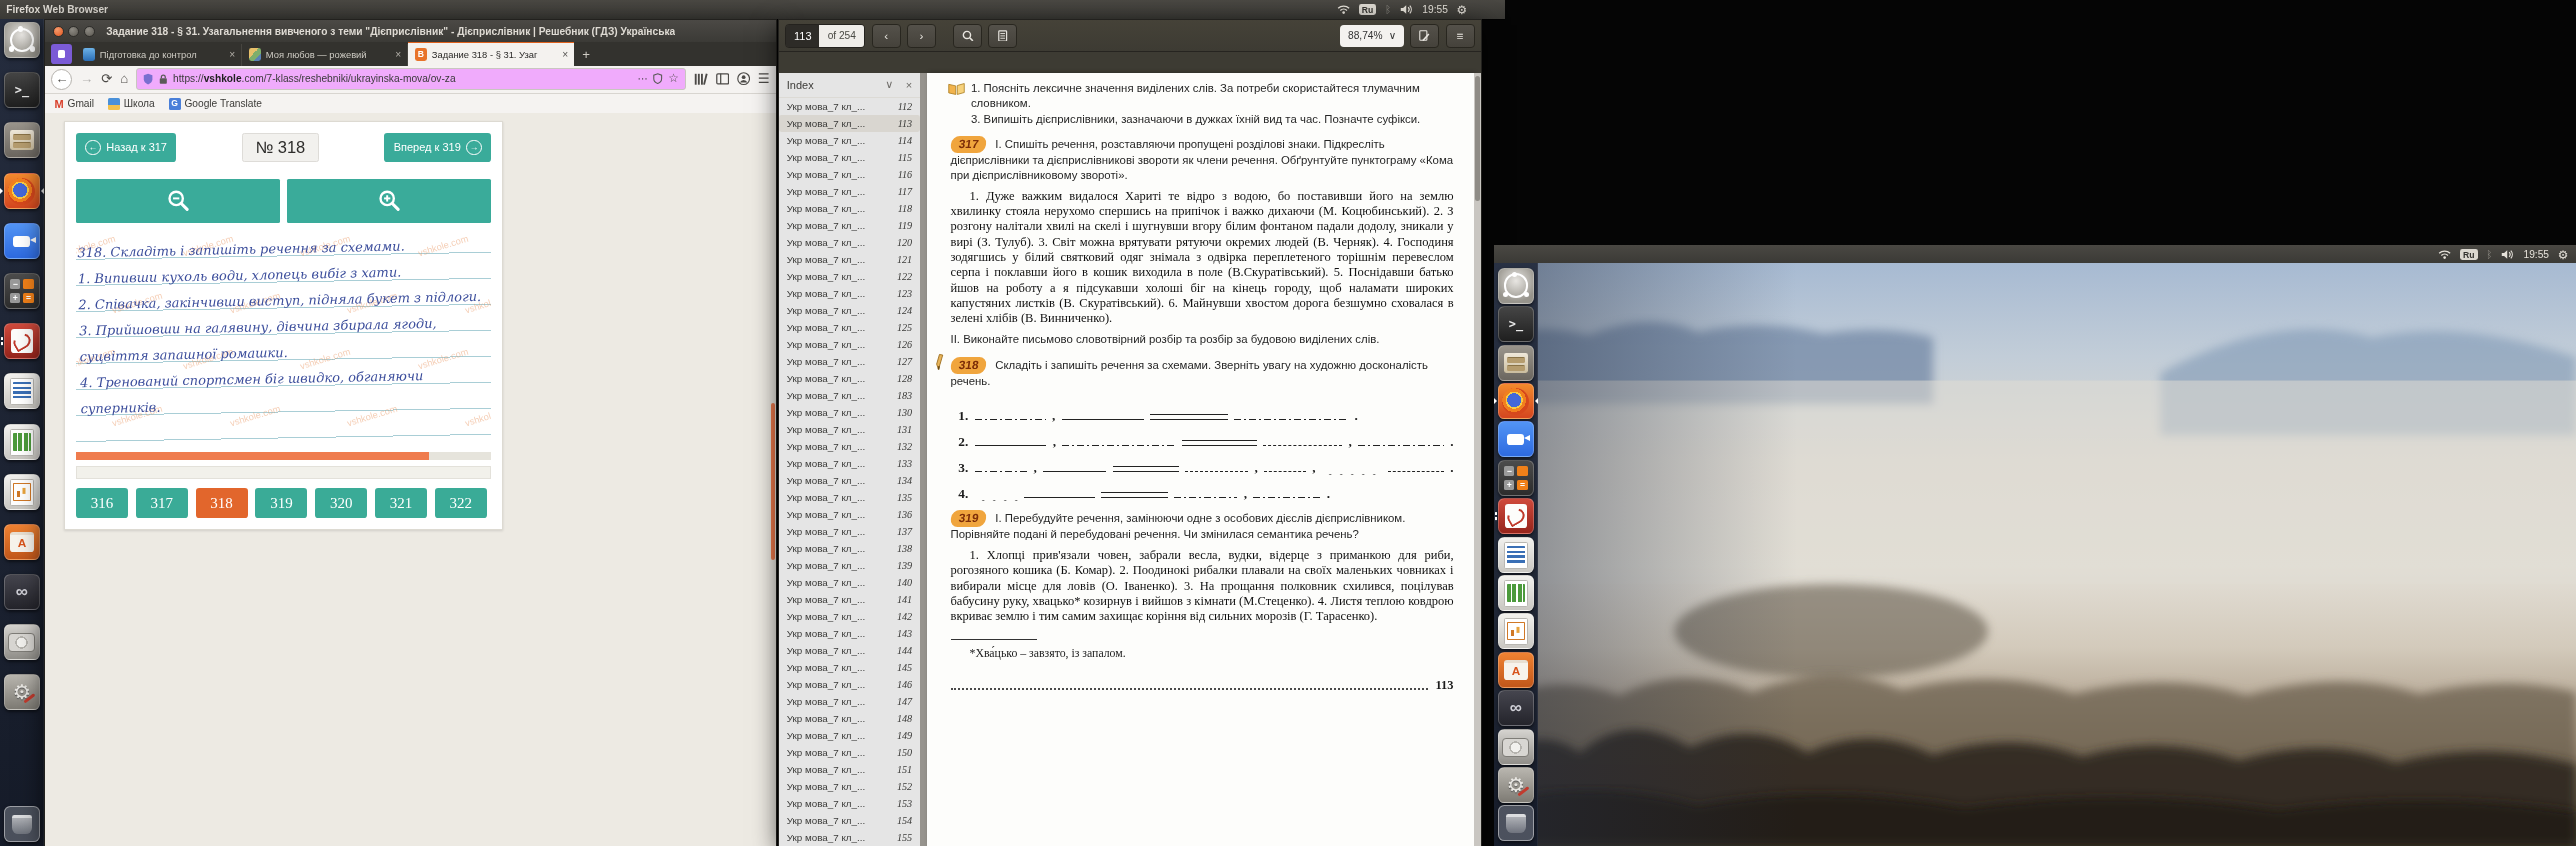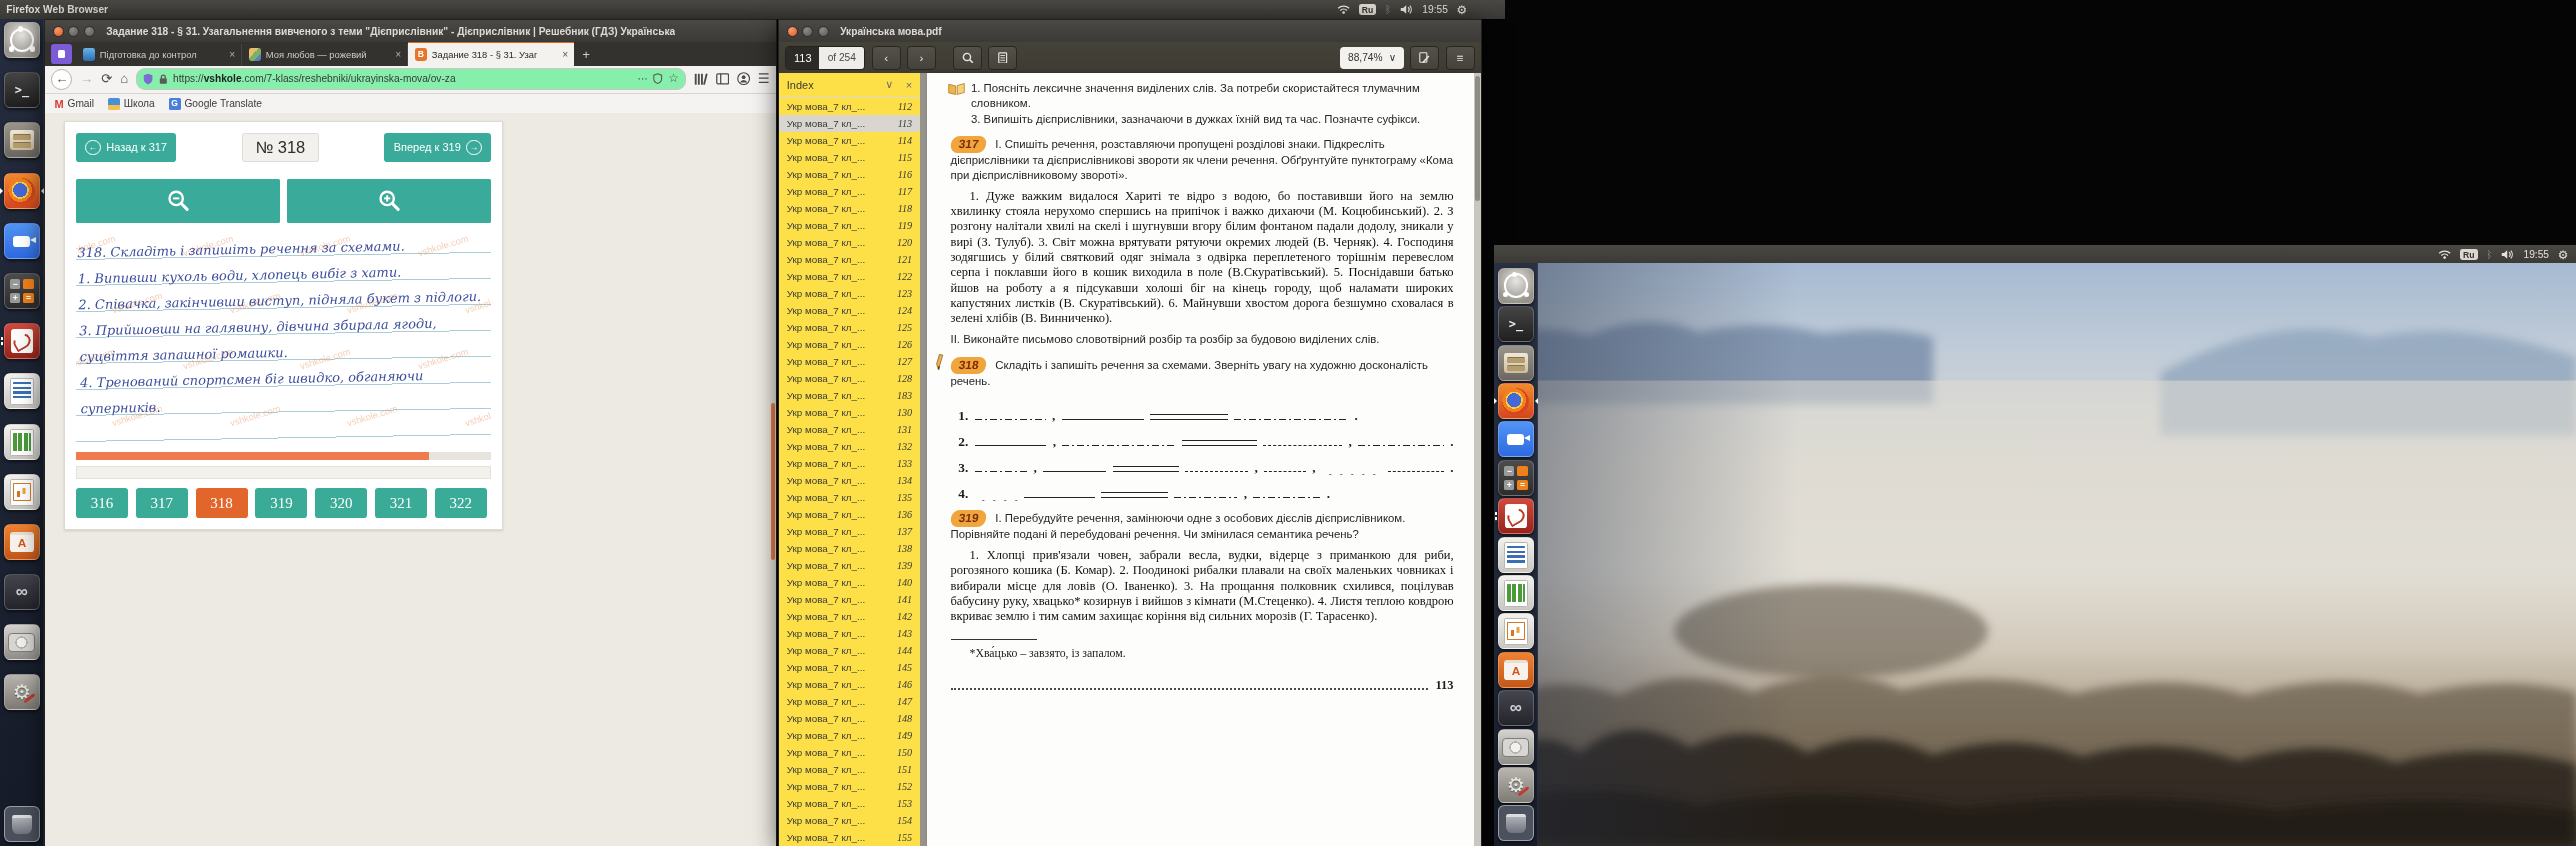--- a/index.html
+++ b/index.html
@@ -93,21 +93,21 @@
   .tab .tclose{font-size:10.2px;color:inherit;opacity:.8;}
   .fav{width:12.5px;height:12.5px;border-radius:2.4px;flex:none;}
   .fav-blue{background:linear-gradient(#6db3e8,#2a6db5);}
   .fav-photo{background:linear-gradient(135deg,#e8c06a 0 40%,#7fae6b 40% 70%,#5a82b5 70%);}
   .fav-vshkole{background:#e8732a;color:#fff;font-size:8.6px;font-weight:bold;text-align:center;line-height:12.5px;}
   .newtab{color:#cfccc4;font-size:13.3px;margin:0 0 3.9px 7.8px;}
   .navbar{height:27px;background:#f5f3f1;display:flex;align-items:center;padding:0 6.3px;gap:7.8px;border-bottom:0.8px solid #d8d5d0;}
   .navico{color:#4c4a47;font-size:13.3px;line-height:1;}
   .backico{width:19px;height:19px;border:0.8px solid #b5b2ad;border-radius:50%;display:flex;align-items:center;justify-content:center;background:#fff;}
   .dimico{opacity:.4;}
-  .urlbar{flex:1;height:20.4px;background:#86efac;border:0.8px solid #c9c6c0;border-radius:9px;display:flex;align-items:center;
+  .urlbar{flex:1;height:20.4px;background:#f0abfc;border:0.8px solid #c9c6c0;border-radius:3px;display:flex;align-items:center;
           padding:0 6.3px;gap:5.5px;font-size:10.2px;color:#3a3a3a;overflow:hidden;}
   .urltext{white-space:nowrap;overflow:hidden;flex:1;}
   .urlbar b{font-weight:bold;color:#1f1f1f;}
   .bmbar{height:20.4px;background:#f5f3f1;display:flex;align-items:center;gap:14px;padding:0 9.4px;font-size:10.2px;color:#3c3b38;border-bottom:0.8px solid #dcd9d4;}
   .bmitem{display:flex;align-items:center;gap:3.9px;}
   .bmico{width:11.8px;height:11.8px;border-radius:1.6px;flex:none;font-size:8.6px;font-weight:bold;color:#fff;text-align:center;line-height:11.8px;}
   .ico-gmail{color:#d93f2b;font-weight:bold;font-size:11px;}
   .ico-school{background:linear-gradient(#4a90d9 60%,#f2c14e 60%);}
   .ico-gt{background:#4a7fd9;}
   .ffcontent{position:absolute;left:0;right:0;top:93px;bottom:0;background:#edeae3;overflow:hidden;}
@@ -136,21 +136,21 @@
 
   
   .pdftool{height:31px;background:linear-gradient(#454238,#3d3b33);display:flex;align-items:center;padding:0 6.3px;gap:6.3px;border-bottom:0.8px solid #262420;}
   .pageentry{display:flex;height:22px;border-radius:3.9px;overflow:hidden;border:0.8px solid #24221e;}
   .pagein{width:33px;background:#2d2b27;color:#fff;font-size:11px;display:flex;align-items:center;justify-content:center;}
   .pageof{width:45px;background:#efede9;color:#4a4a44;font-size:10.2px;display:flex;align-items:center;justify-content:center;}
   .tbtn{height:22px;min-width:27px;border-radius:3.9px;background:linear-gradient(#54514a,#45423b);border:0.8px solid #28261f;
         color:#e8e5df;display:flex;align-items:center;justify-content:center;font-size:11.8px;}
   .zoomsel{margin-left:auto;height:22px;background:#f4f2ef;border-radius:3.9px;color:#333;font-size:10.2px;
            display:flex;align-items:center;gap:6.3px;padding:0 7.8px;}
-  .sidebar{position:absolute;left:0;top:53px;bottom:0;width:141px;background:#fde047;border-right:0.8px solid #b5b2ad;overflow:hidden;}
+  .sidebar{position:absolute;left:0;top:53px;bottom:0;width:141px;background:#e5e5e5;border-right:0.8px solid #b5b2ad;overflow:hidden;}
   .sb-head{height:23.5px;display:flex;align-items:center;padding:0 7.8px;color:#3c3b38;font-size:11px;border-bottom:0.8px solid #dcdad5;}
   .sb-head .chev{margin-left:auto;color:#6e6c68;}
   .sb-head .x{margin-left:12.5px;color:#6e6c68;}
   .sb-row{height:17px;display:flex;align-items:center;padding:0 7.8px;font-size:9.8px;color:#3a3a38;}
   .sb-row.sel{background:#d9d6d0;border-radius:2.4px;}
   .sb-num{margin-left:auto;font-style:italic;font-family:"Liberation Serif",serif;font-size:10.2px;}
   .pdfmain{position:absolute;left:141px;right:0;top:53px;bottom:0;background:#96938d;}
   .pdf-page{position:absolute;left:7px;top:0;width:547px;bottom:0;background:#fdfdfb;box-shadow:1.6px 0 4.7px rgba(0,0,0,.3);
             padding:7.8px 20.4px 0 23.5px;box-sizing:border-box;overflow:hidden;color:#1c1c1c;}
   .pdfscroll{position:absolute;right:0;top:0;bottom:0;width:7px;background:#c9c6c1;}
@@ -439,26 +439,20 @@
             <div class="pbtn">320</div>
             <div class="pbtn">321</div>
             <div class="pbtn">322</div>
           </div>
       </div>
       <div class="ffscroll"></div>
     </div>
   </div>
 
   <div class="win" style="left:778px;top:19px;width:704px;height:828px;background:#3d3b33;">
-    <div class="titlebar">
-      <span class="wbtn close"></span>
-      <span class="wbtn"></span>
-      <span class="wbtn"></span>
-      <span class="wtitle">Українська мова.pdf</span>
-    </div>
     <div class="pdftool">
       <div class="pageentry">
         <span class="pagein">113</span>
         <span class="pageof">of 254</span>
       </div>
       <span class="tbtn">‹</span>
       <span class="tbtn">›</span>
       <span class="tbtn" style="margin-left:11px;">
         <svg width="11.8" height="11.8" viewBox="0 0 15 15">
             <circle cx="6.3" cy="6.3" r="4.6" fill="none" stroke="#e8e5df" stroke-width="1.8"></circle>

